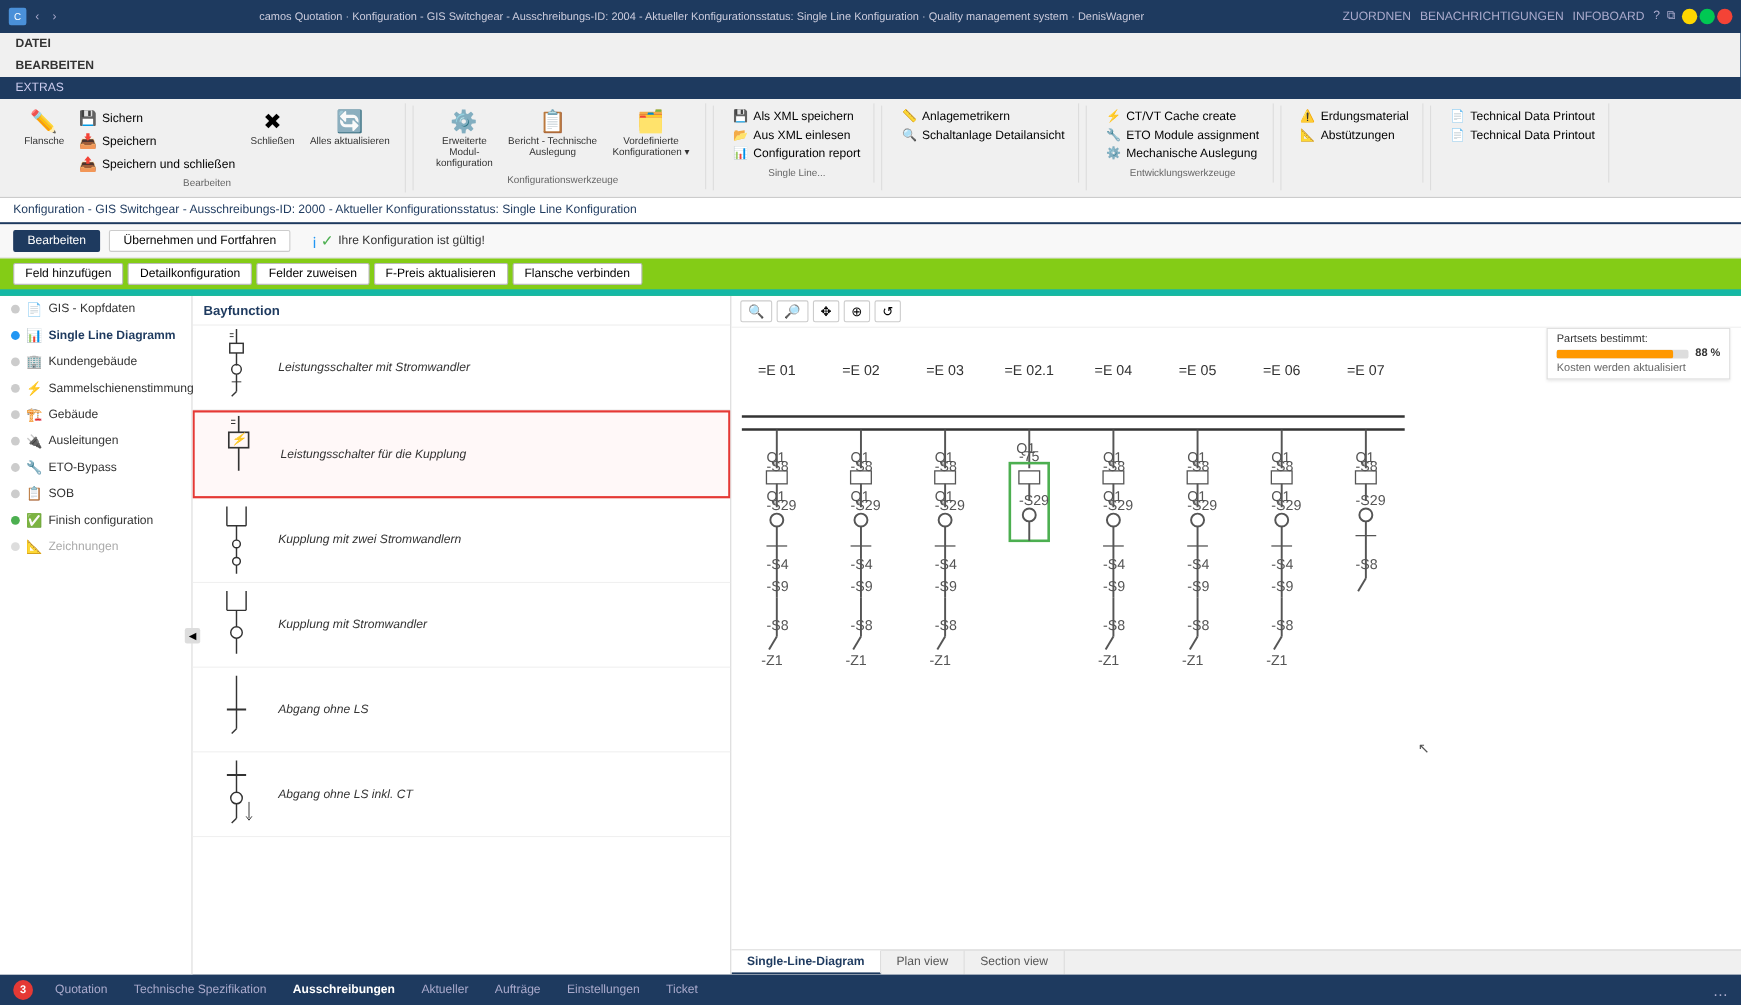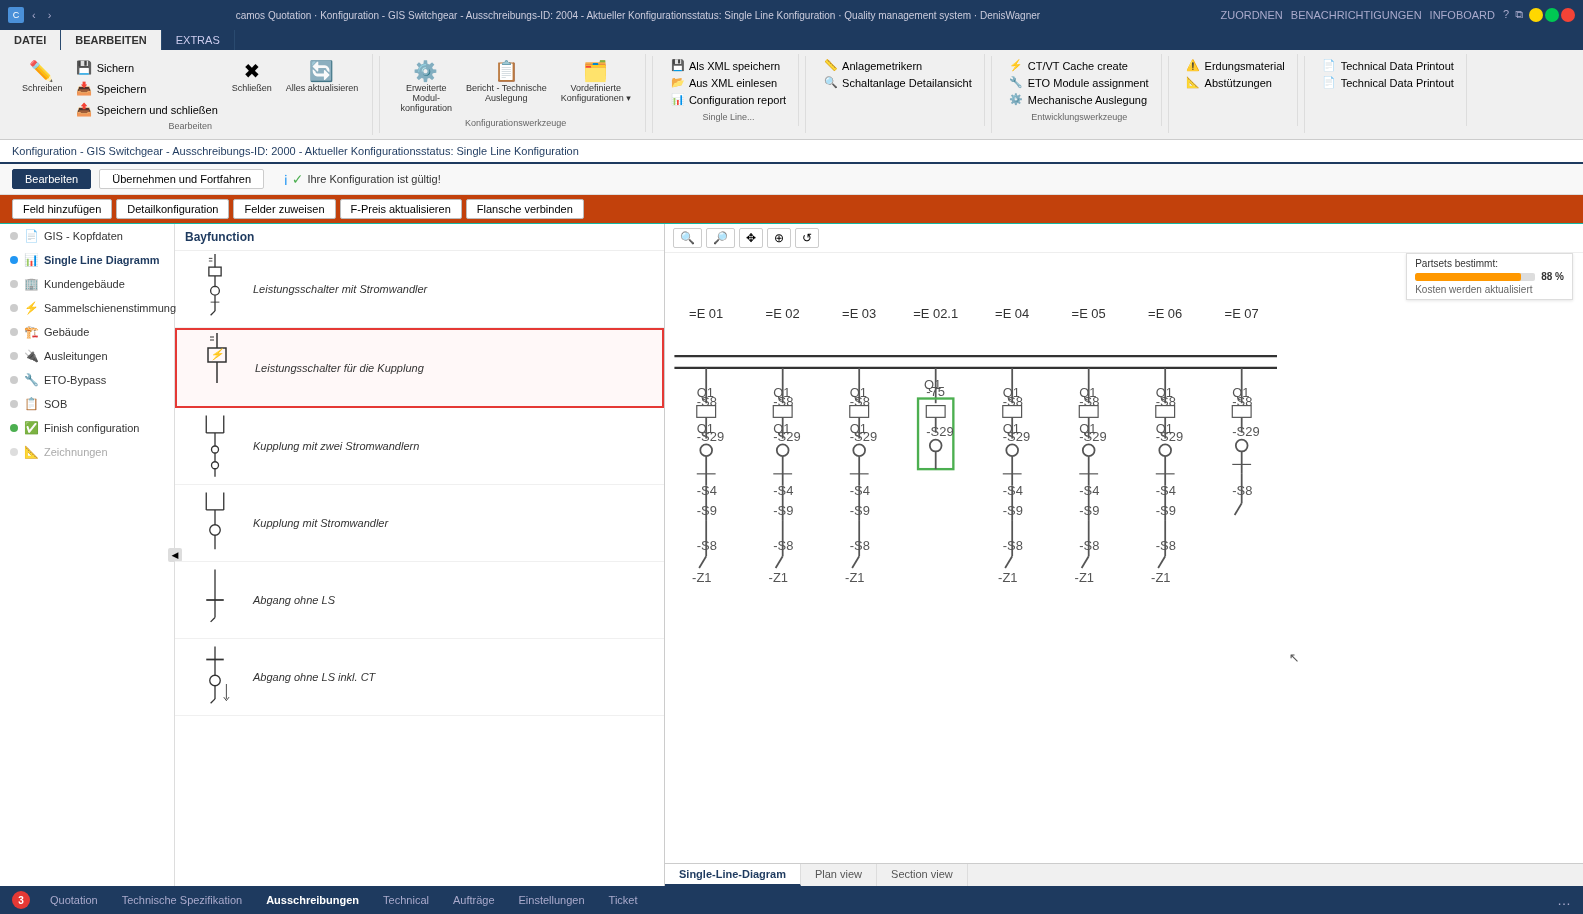--- a/index.html
+++ b/index.html
@@ -16,21 +16,21 @@
     .title-actions { display: flex; gap: 8px; color: #aac; font-size: 10px; }
     .title-actions span { cursor: pointer; }
     .win-controls { display: flex; gap: 2px; margin-left: 8px; }
     .win-btn { width: 14px; height: 14px; border-radius: 50%; border: none; cursor: pointer; font-size: 8px; }
     .win-min { background: #ffd700; }
     .win-max { background: #00c853; }
     .win-close { background: #f44336; }
     
     
     .ribbon { background: #f0f0f0; flex-shrink: 0; border-bottom: 1px solid #ccc; }
-    .ribbon-tabs { display: flex; background: #1e3a5f; }
+    .ribbon-tabs { display: flex; background: #1e3a5f; flex-direction: column; }
     .ribbon-tab { padding: 4px 14px; color: #cce; font-size: 11px; cursor: pointer; border-right: 1px solid #2a4a6f; }
     .ribbon-tab.active { background: #f0f0f0; color: #333; font-weight: bold; }
     .ribbon-content { display: flex; align-items: flex-start; padding: 4px 8px; gap: 2px; min-height: 80px; }
     .ribbon-group { display: flex; flex-direction: column; align-items: center; padding: 4px 8px; border-right: 1px solid #ddd; gap: 2px; min-height: 72px; justify-content: flex-start; }
     .ribbon-group-label { font-size: 9px; color: #666; margin-top: auto; text-align: center; }
     .ribbon-btn { display: flex; flex-direction: column; align-items: center; padding: 3px 6px; cursor: pointer; border-radius: 3px; gap: 2px; min-width: 44px; }
     .ribbon-btn .icon { font-size: 20px; line-height: 1; }
     .ribbon-btn .label { font-size: 9px; color: #333; text-align: center; white-space: nowrap; }
     .ribbon-btn-group { display: flex; gap: 2px; }
     .ribbon-btn-sm { display: flex; align-items: center; gap: 4px; padding: 2px 6px; cursor: pointer; border-radius: 2px; font-size: 10px; }
@@ -42,21 +42,21 @@
     
     
     .action-toolbar { background: #f8f8f8; padding: 5px 12px; display: flex; align-items: center; gap: 8px; border-bottom: 1px solid #ddd; flex-shrink: 0; }
     .btn-toolbar { padding: 3px 12px; border: 1px solid #ccc; background: white; cursor: pointer; border-radius: 2px; font-size: 11px; }
     .btn-toolbar.primary { background: #1e3a5f; color: white; border-color: #1e3a5f; }
     .status-valid { display: flex; align-items: center; gap: 4px; color: #333; font-size: 11px; margin-left: 12px; }
     .check-icon { color: #4caf50; font-size: 14px; }
     .info-icon { color: #2196f3; font-size: 14px; }
     
     
-    .sub-toolbar { background: #c2410c; padding: 4px 12px; display: flex; align-items: flex-end; gap: 4px; border-bottom: 1px solid #14b8a6; flex-shrink: 0; }
+    .sub-toolbar { background: #84cc16; padding: 4px 12px; display: flex; align-items: flex-end; gap: 4px; border-bottom: 6px solid #14b8a6; flex-shrink: 0; }
     .btn-sub { padding: 3px 10px; border: 1px solid #bbb; background: white; cursor: pointer; border-radius: 2px; font-size: 11px; }
     
     
     .main-content { display: flex; flex: 1; overflow: hidden; }
     
     
     .sidebar { width: 175px; background: white; border-right: 1px solid #ddd; display: flex; flex-direction: column; flex-shrink: 0; }
     .sidebar-item { display: flex; align-items: center; gap: 6px; padding: 5px 10px; cursor: pointer; font-size: 11px; color: #333; }
     .sidebar-item.active { color: #1e3a5f; font-weight: bold; }
     .sidebar-item .dot { width: 8px; height: 8px; border-radius: 50%; background: #ccc; flex-shrink: 0; }
@@ -143,21 +143,21 @@
       <div class="ribbon-tab" style="background:#f0f0f0;color:#333;font-weight:bold;">BEARBEITEN</div>
       <div class="ribbon-tab">EXTRAS</div>
     </div>
 
     <div class="ribbon-content">
 
       <div class="ribbon-group">
         <div class="ribbon-btn-group">
           <div class="ribbon-btn">
             <span class="icon">✏️</span>
-            <span class="label">Schreiben</span>
+            <span class="label">Flansche</span>
           </div>
           <div style="display:flex;flex-direction:column;gap:2px;">
             <div class="ribbon-btn-sm">
               <span class="icon">💾</span>
               <span>Sichern</span>
             </div>
             <div class="ribbon-btn-sm">
               <span class="icon">📥</span>
               <span>Speichern</span>
             </div>
@@ -671,20 +671,20 @@
       </div>
 
     </div>
   </div>
 
   <div class="status-bar">
     <div class="status-badge">3</div>
     <span class="status-tab">Quotation</span>
     <span class="status-tab">Technische Spezifikation</span>
     <span class="status-tab active">Ausschreibungen</span>
-    <span class="status-tab">Technical</span>
+    <span class="status-tab">Aktueller</span>
     <span class="status-tab">Aufträge</span>
     <span class="status-tab">Einstellungen</span>
     <span class="status-tab">Ticket</span>
     <span class="status-dots">…</span>
   </div>
 
 </div>
 
 </body></html>

